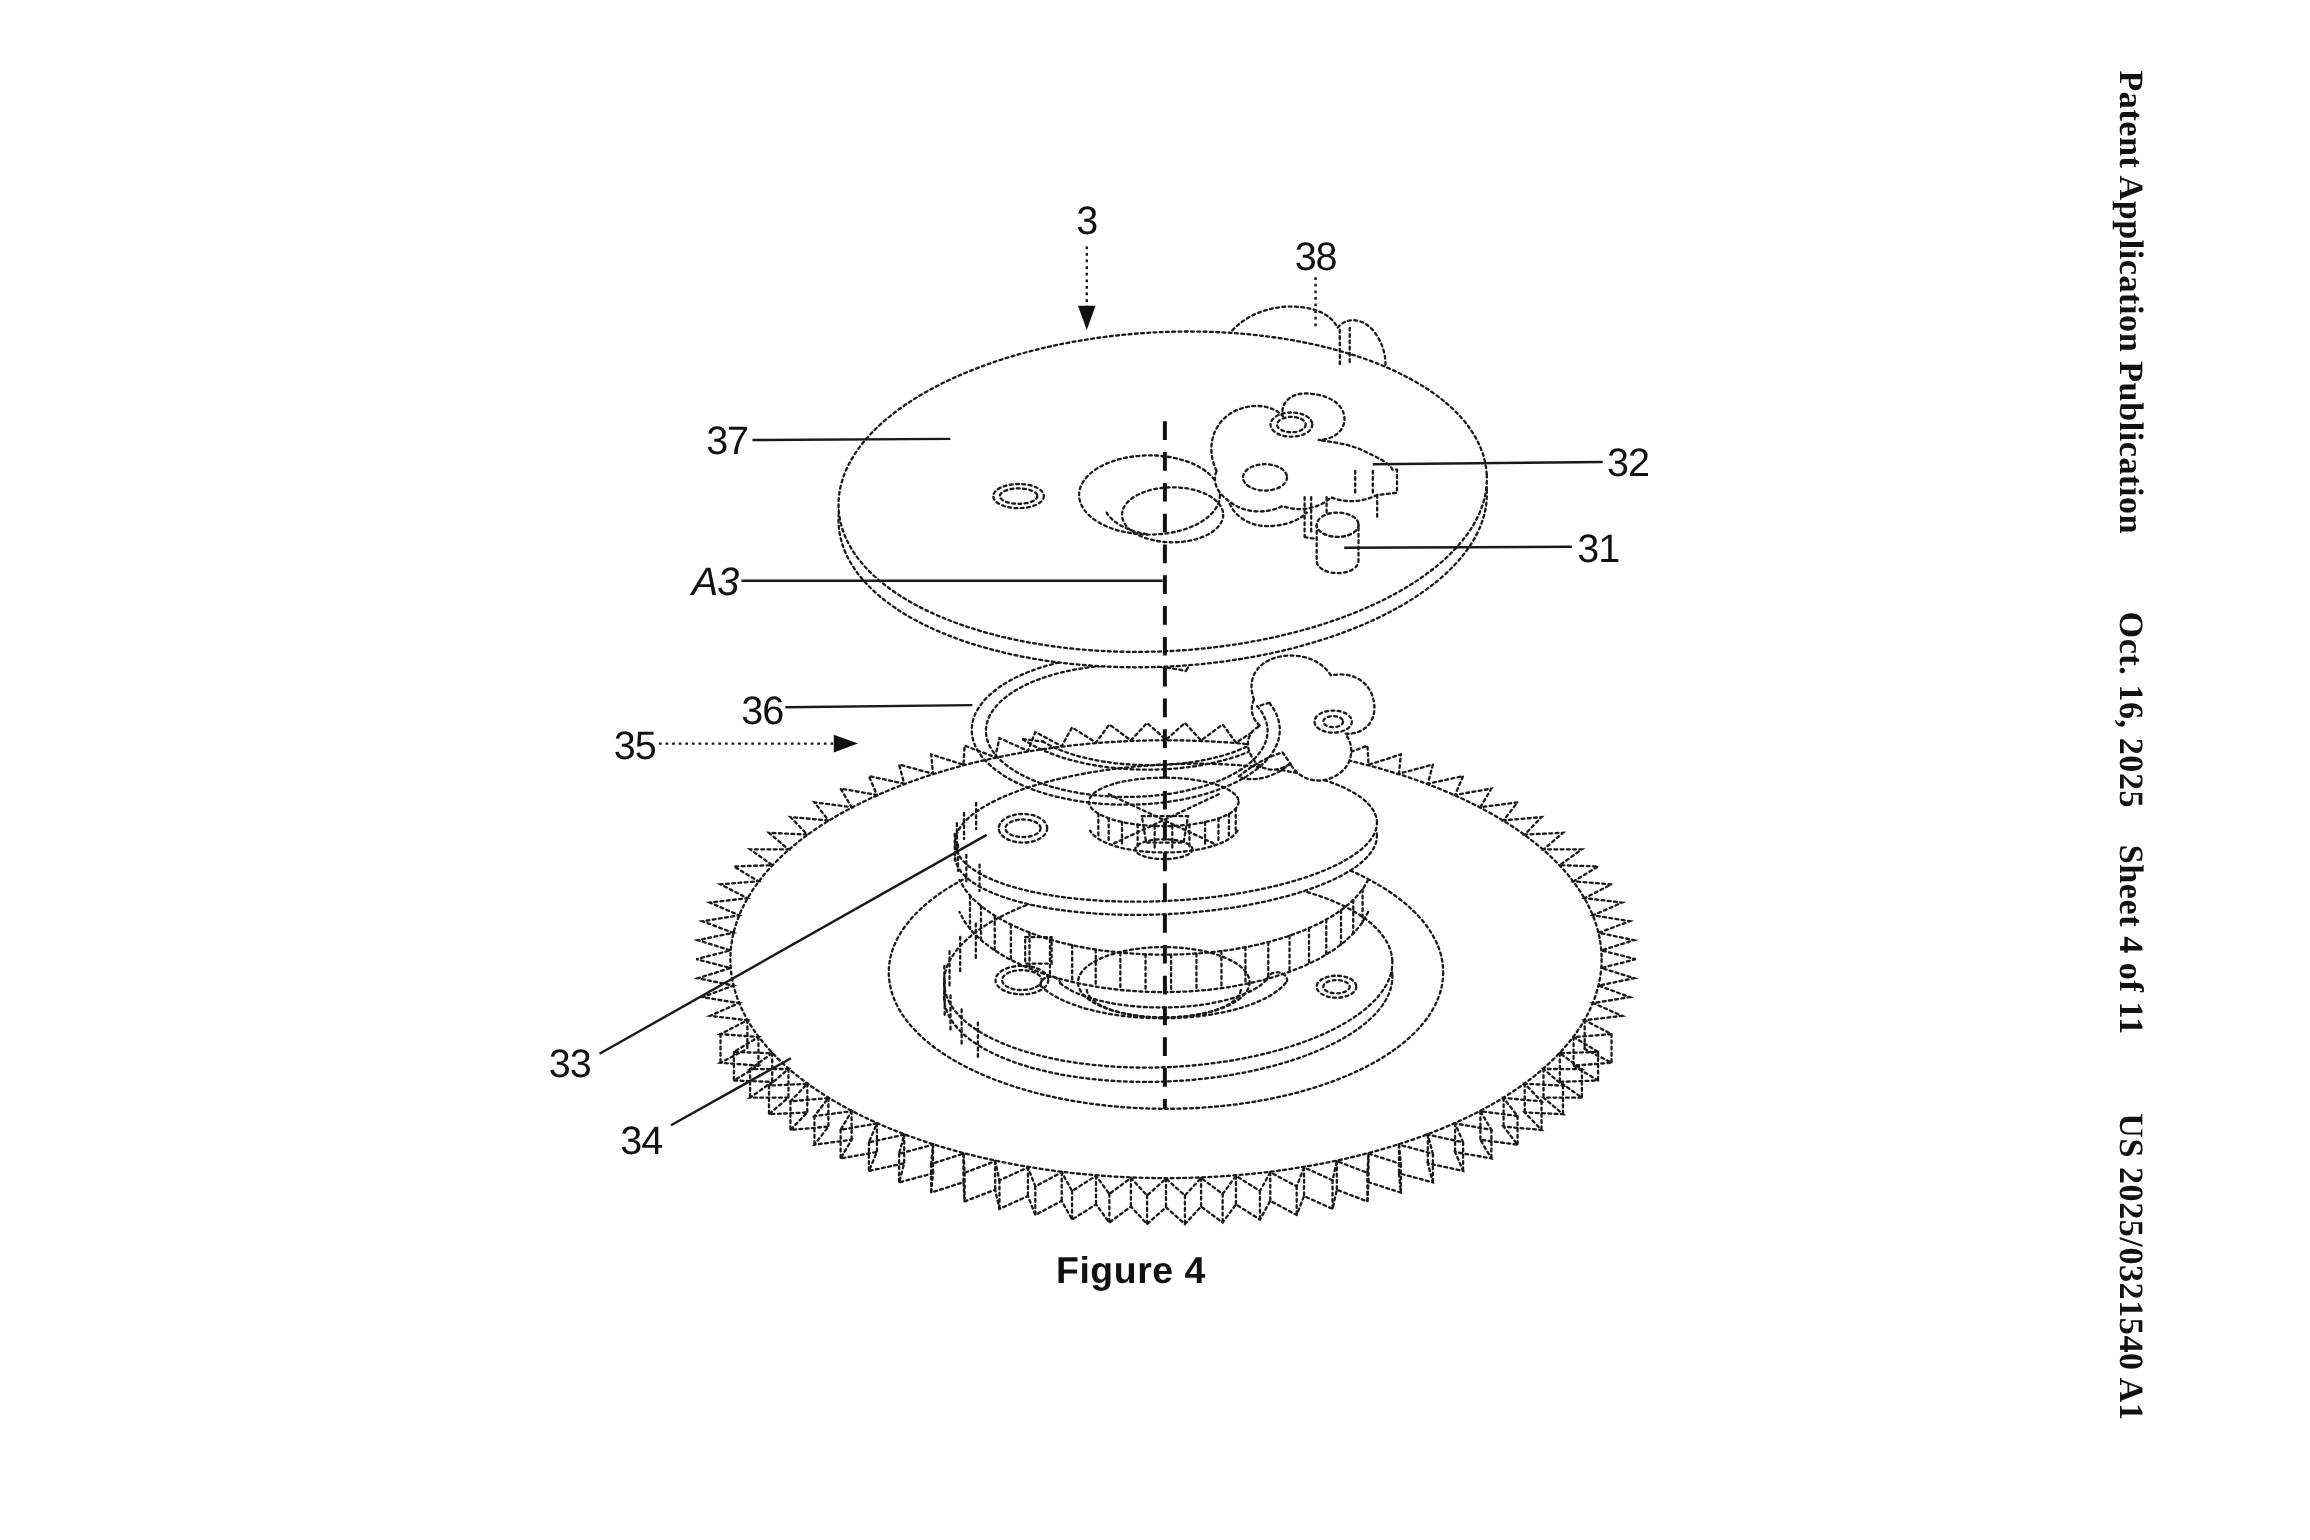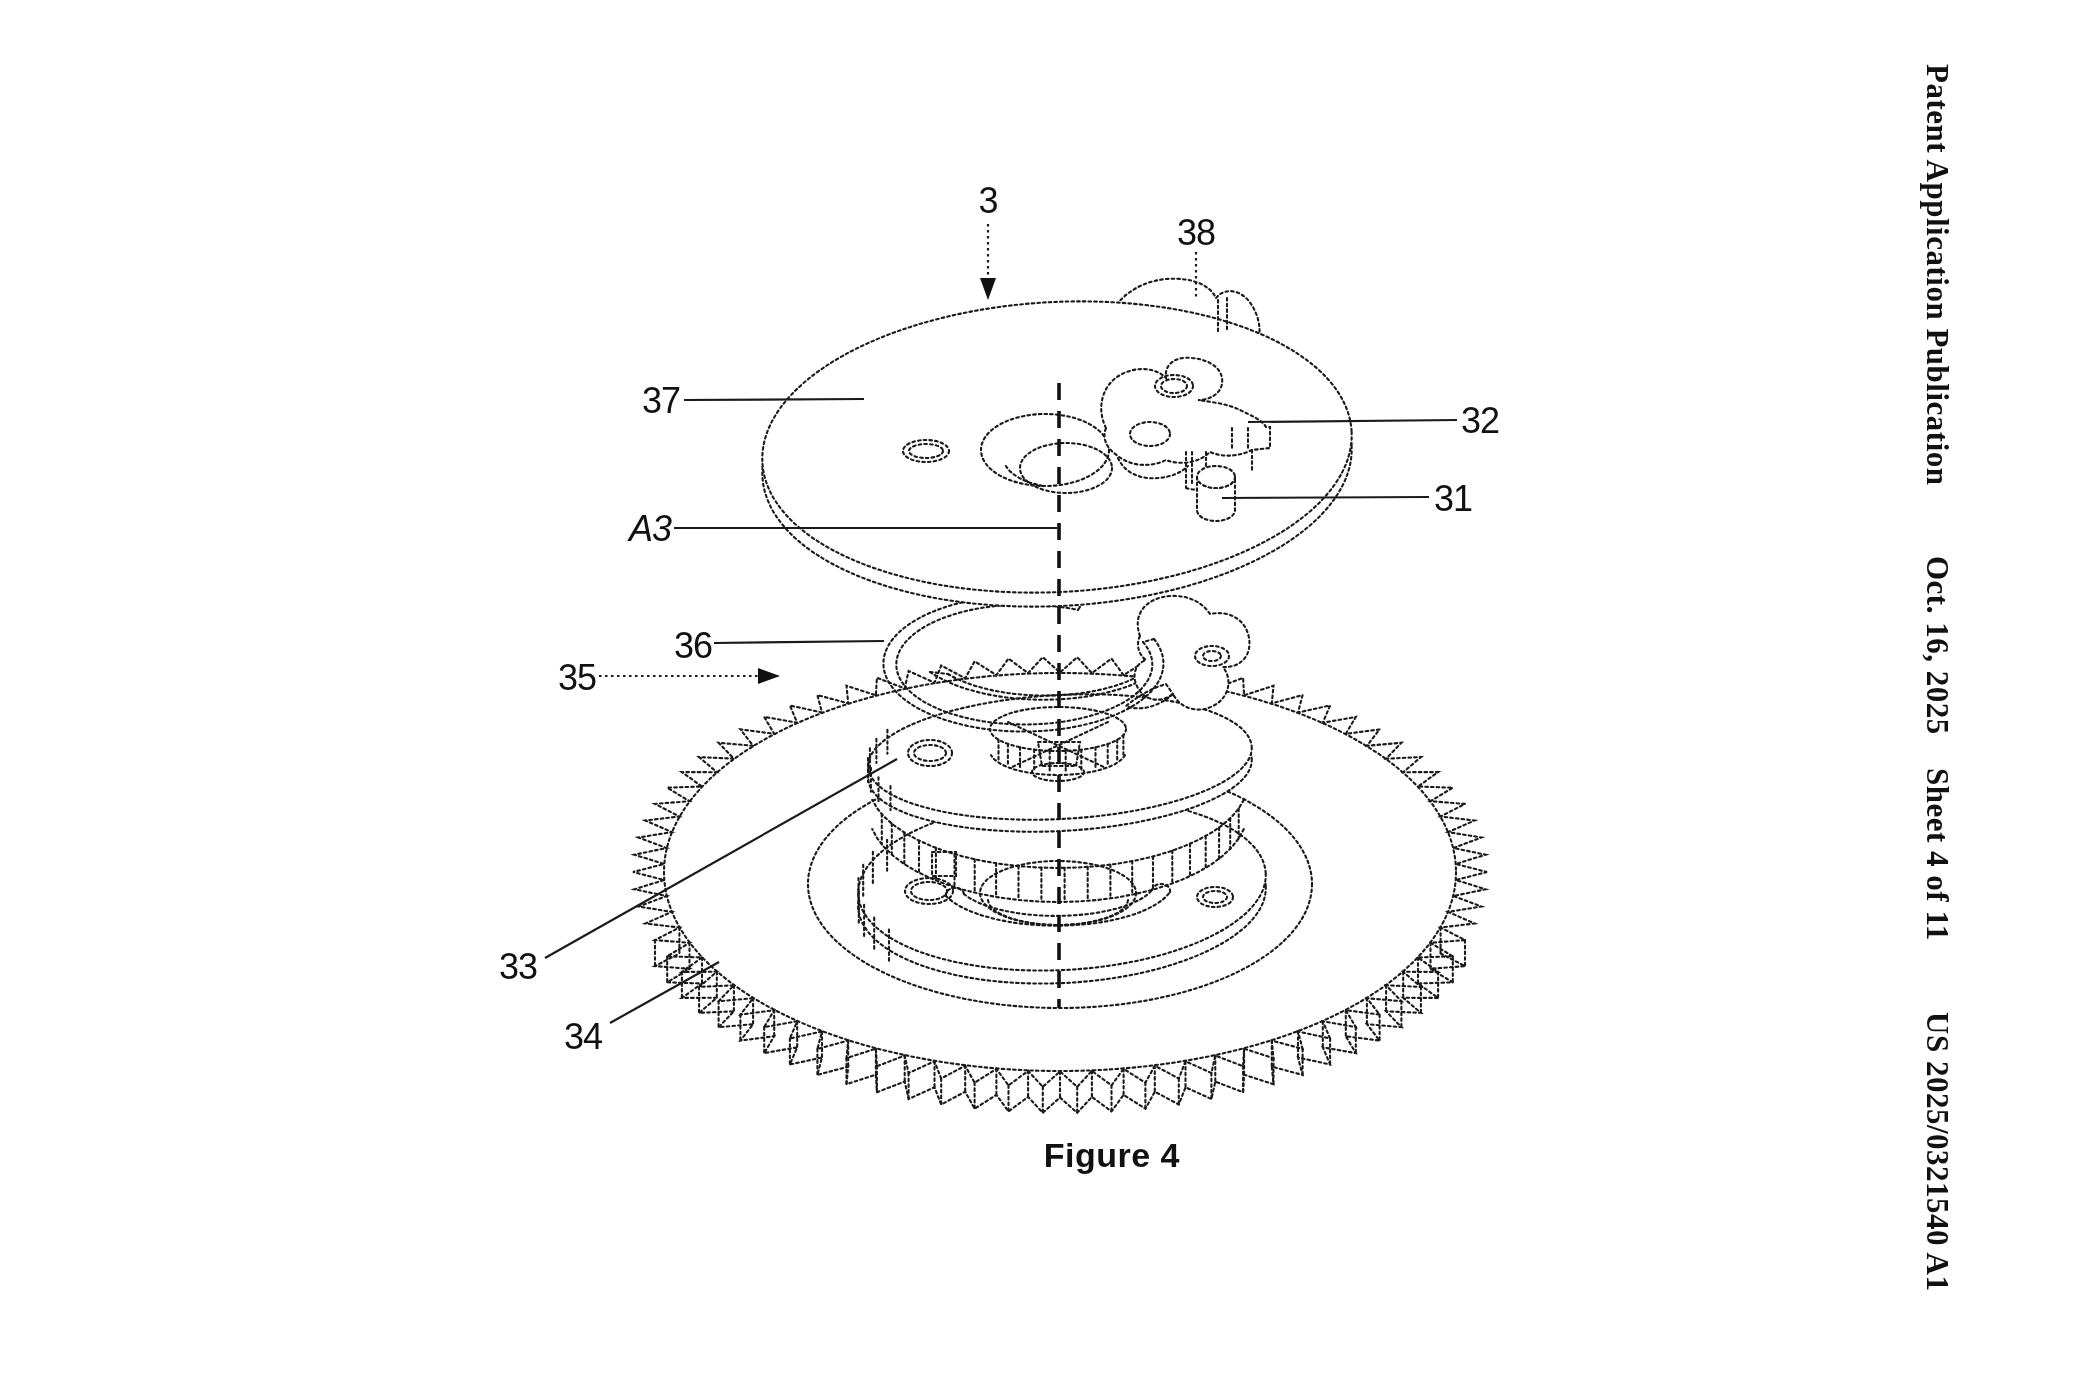--- a/index.html
+++ b/index.html
@@ -7,21 +7,21 @@
         font-family:"Liberation Sans",sans-serif;color:#111;}
   svg{position:absolute;left:0;top:0;}
   .sk  {fill:none;stroke:#1a1a1a;stroke-width:2.1;stroke-dasharray:2.6 3.1;stroke-linecap:round;}
   .skf {fill:#ffffff;stroke:#1a1a1a;stroke-width:2.1;stroke-dasharray:2.6 3.1;stroke-linecap:round;}
   .solid{fill:none;stroke:#1a1a1a;stroke-width:2.2;}
   .dotlead{fill:none;stroke:#1a1a1a;stroke-width:2.2;stroke-dasharray:2.5 3.5;}
   .axis{fill:none;stroke:#111;stroke-width:3.6;stroke-dasharray:17 11;}
   .arrowhead{fill:#111;stroke:none;}
   .reflabel{font-family:"Liberation Sans",sans-serif;font-size:36px;fill:#111;letter-spacing:-1px;}
   .axislabel{font-style:italic;}
-  .caption{position:absolute;left:960px;top:1136px;width:220px;text-align:right;
+  .caption{position:absolute;left:960px;top:1136px;width:220px;text-align:left;
            font-size:34px;font-weight:bold;letter-spacing:0.5px;}
   .vhead{position:absolute;left:1919px;writing-mode:vertical-rl;text-orientation:mixed;
          font-family:"Liberation Serif",serif;font-weight:bold;font-size:31px;white-space:nowrap;
          letter-spacing:0.5px;}
   .vh-pub{top:64px;}
   .vh-date{top:556px;}
   .vh-sheet{top:768px;}
   .vh-num{top:1012px;}
 </style>
 </head>

